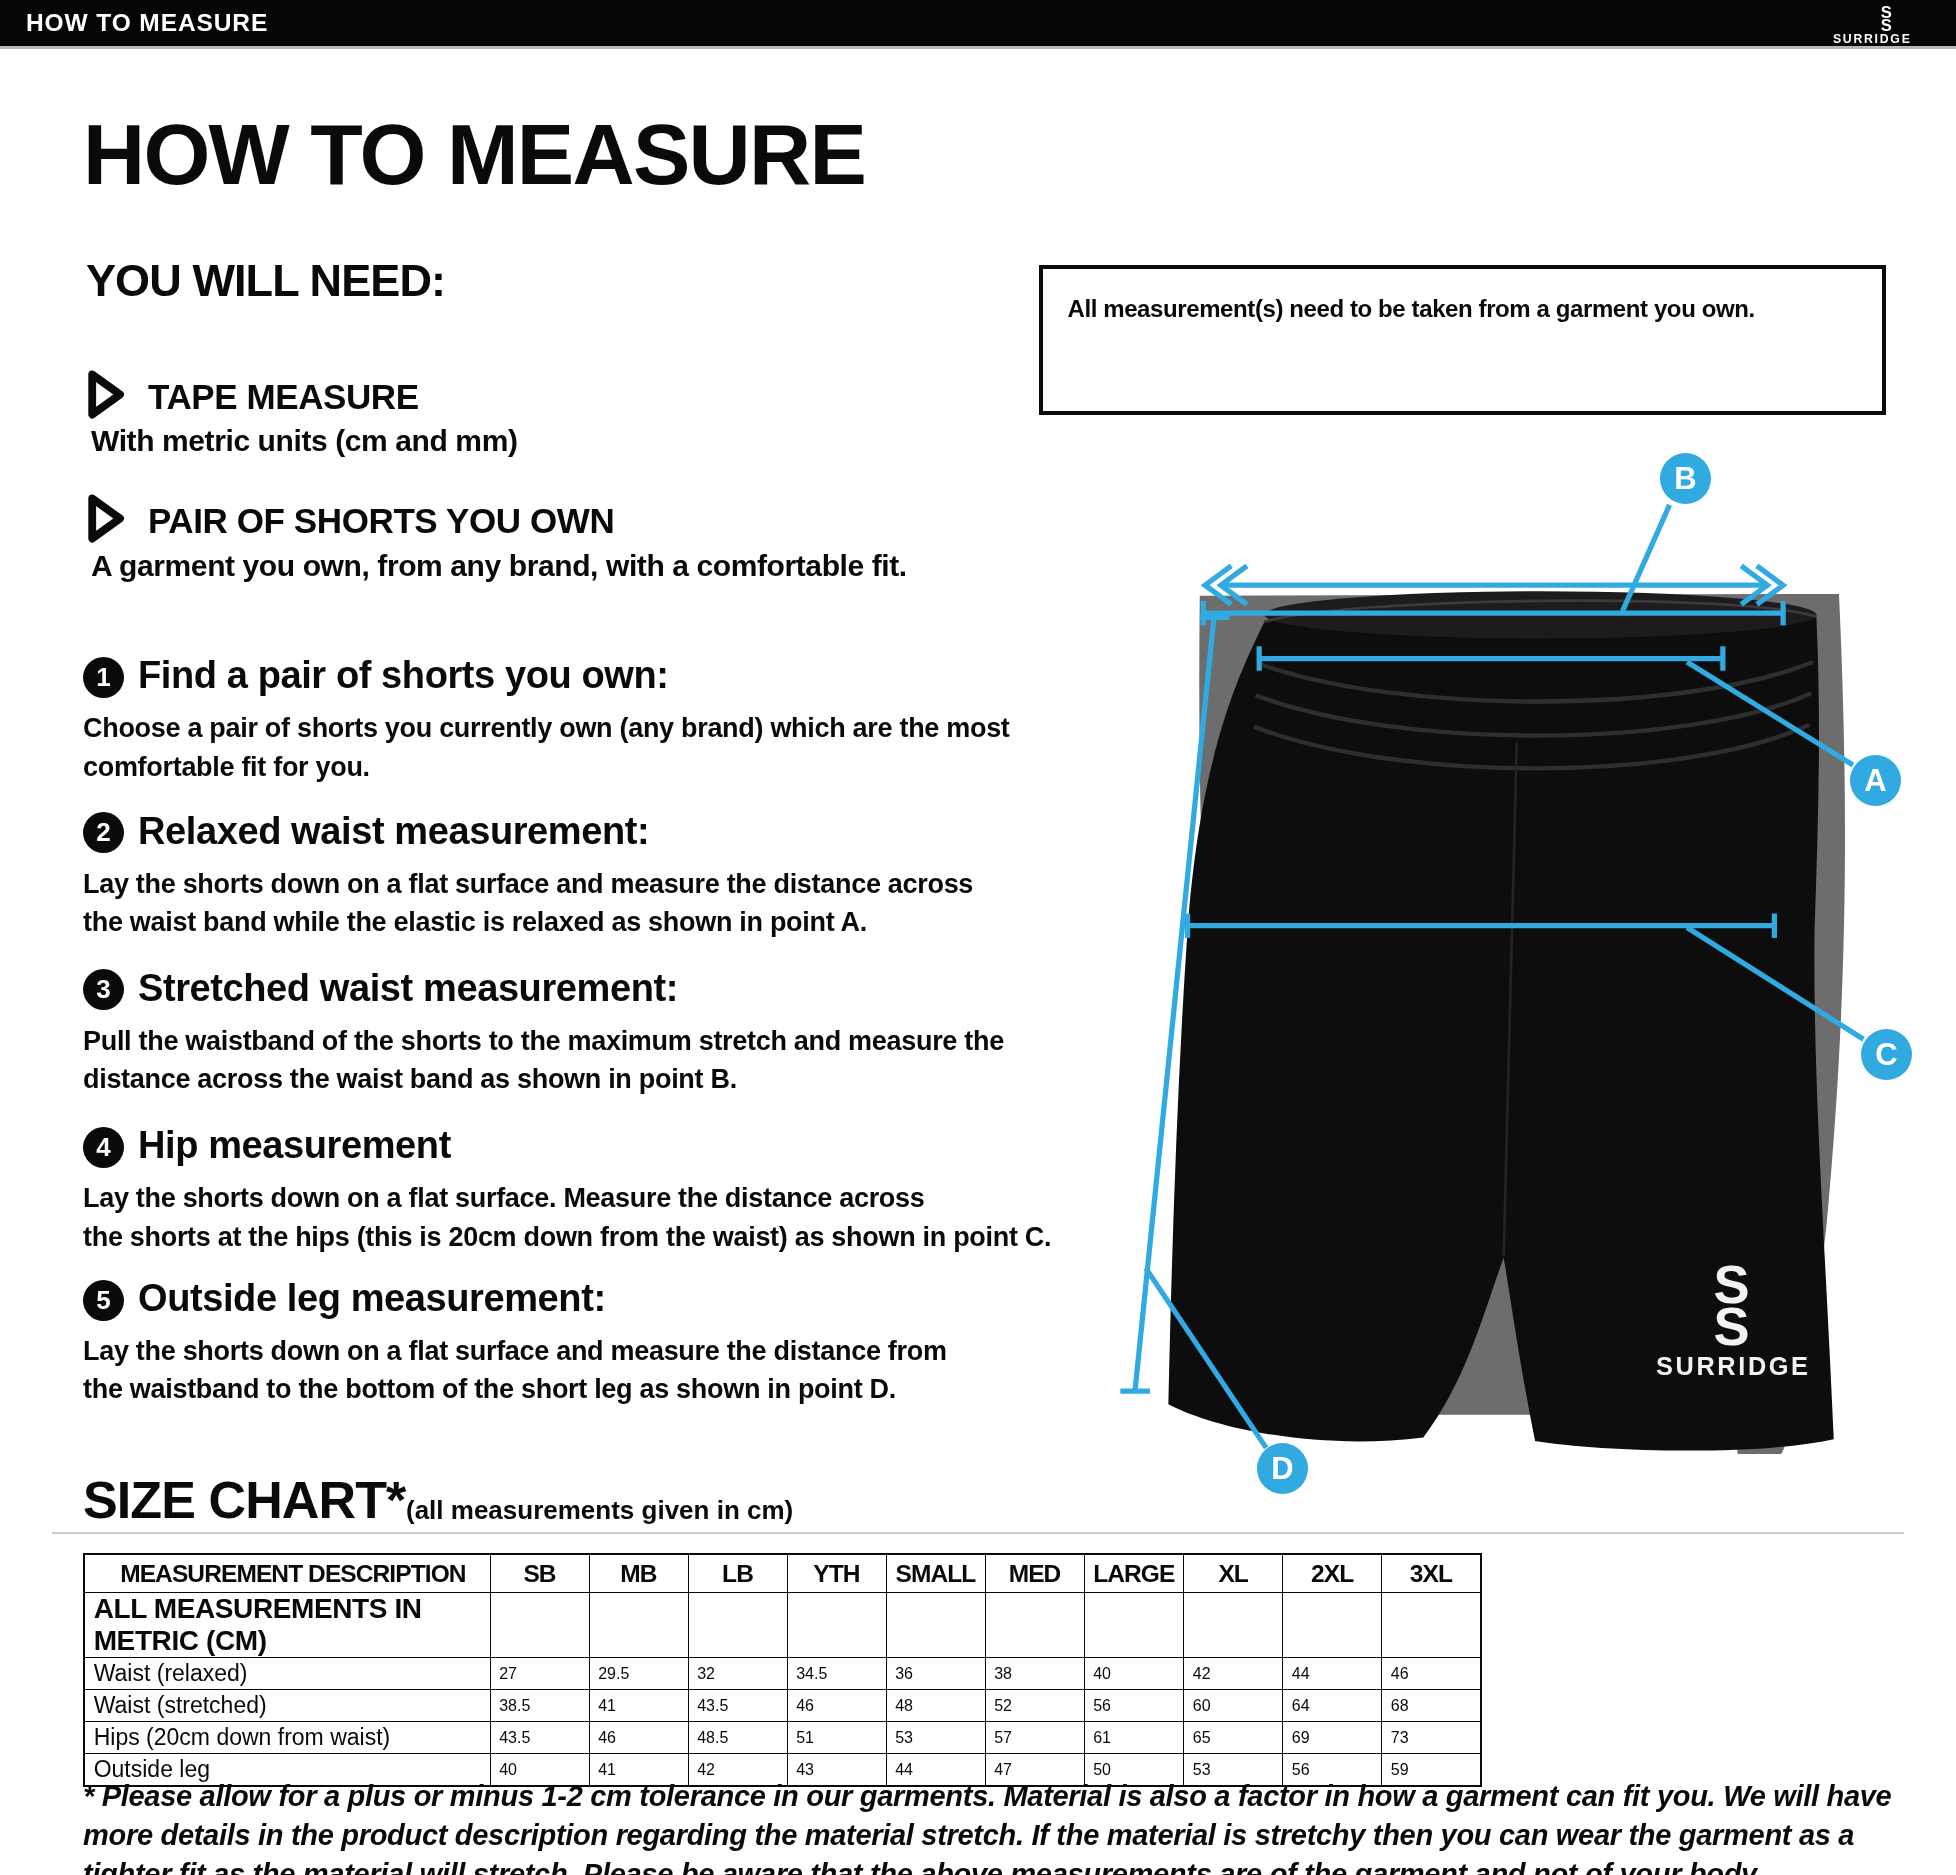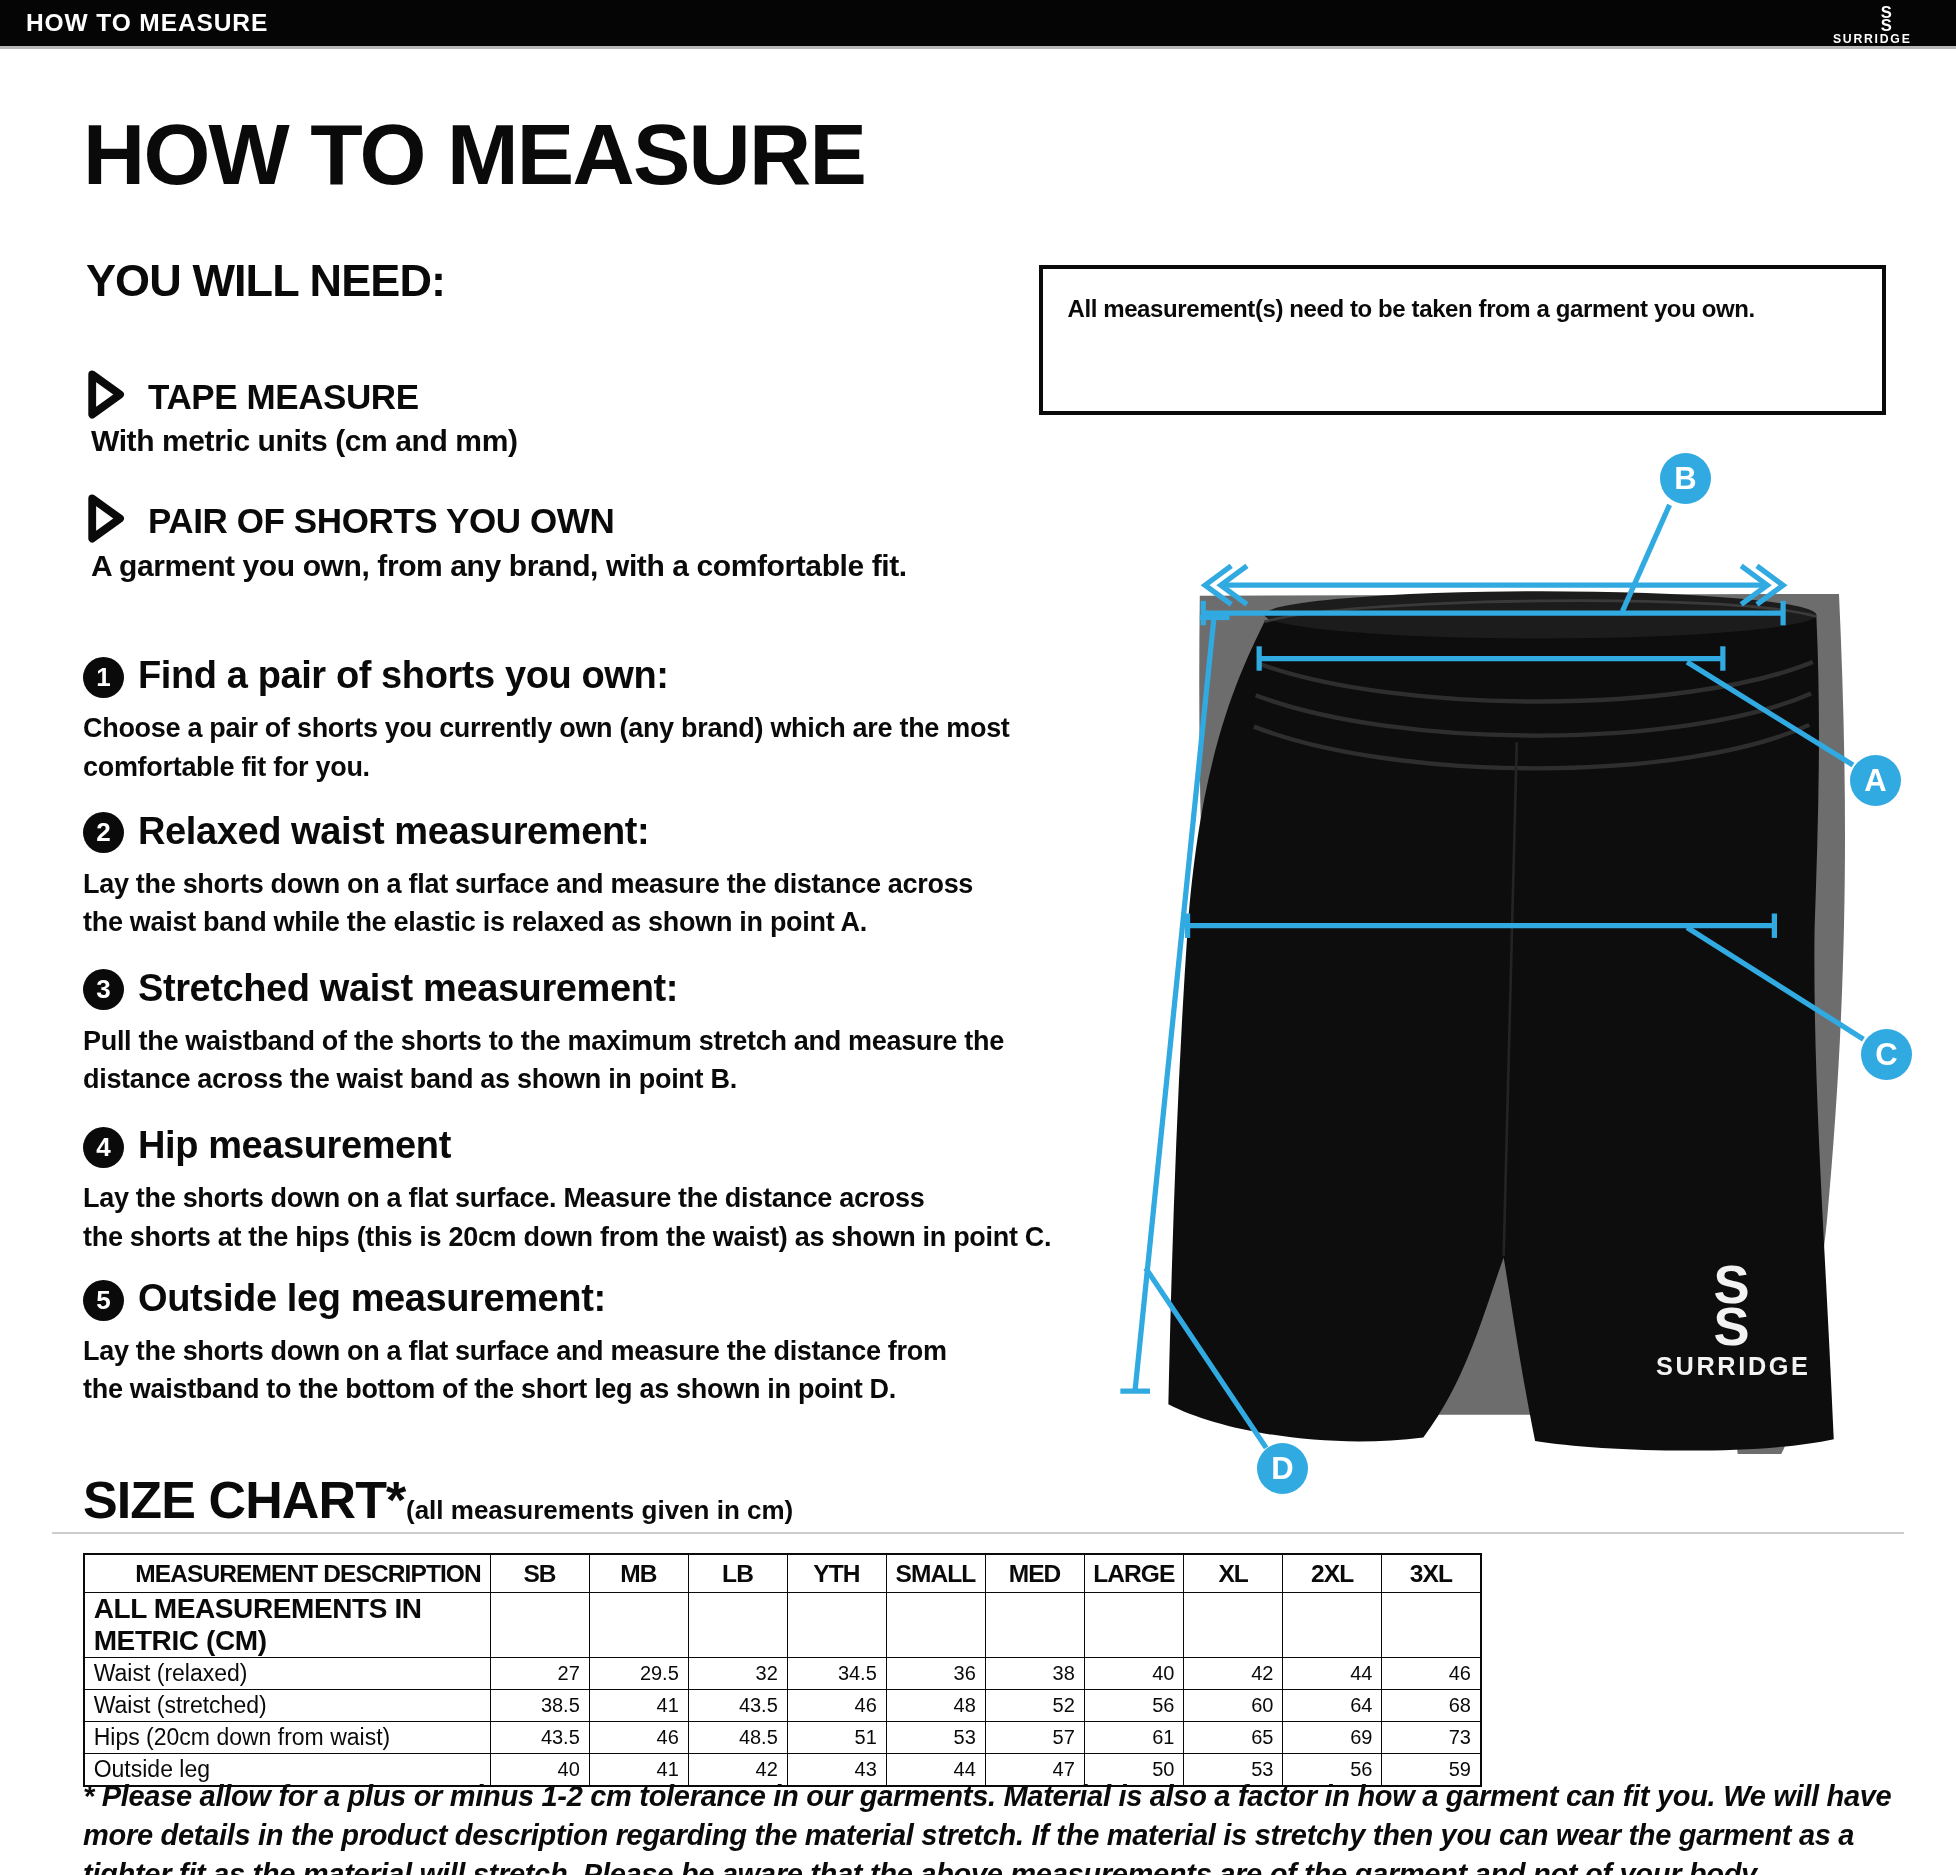--- a/index.html
+++ b/index.html
@@ -32,21 +32,21 @@
 
   
   #sizechart-heading{left:83px;top:1470px;font-size:52px;font-weight:bold;letter-spacing:-0.9px;}
   #sizechart-sub{left:406px;top:1495px;font-size:26px;font-weight:bold;}
   #pre-table-rule{left:52px;top:1532px;width:1852px;height:1.7px;background:#cccccc;}
 
   #size-table{left:83px;top:1553px;border-collapse:collapse;table-layout:fixed;background:#fff;}
   #size-table td,#size-table th{border:1.7px solid #0a0a0a;padding:0 8.7px;overflow:hidden;}
   #size-table{border:2.6px solid #0a0a0a;}
   #size-table th{height:37px;font-size:24.5px;font-weight:bold;letter-spacing:-0.9px;}
-  #size-table td{height:31px;font-size:20px;text-align:right;}
+  #size-table td{height:31px;font-size:16px;text-align:left;}
   #size-table td.rowlabel{text-align:left;font-size:23px;}
   #size-table td.noterow{font-size:28px;font-weight:bold;text-align:left;letter-spacing:-0.4px;}
   .col-desc{width:406px;}
   .col-size{width:99px;}
 
   
   #footnote{left:83px;top:1777px;font-size:29px;font-weight:bold;font-style:italic;
             line-height:39px;letter-spacing:-0.3px;}
 
   
@@ -193,21 +193,21 @@
         <col class="col-size">
         <col class="col-size">
       <col class="col-size">
         <col class="col-size">
         <col class="col-size">
         <col class="col-size">
         <col class="col-size">
     </colgroup>
     <tbody>
         <tr>
-      <th style="text-align:right;padding-left:20px;">MEASUREMENT DESCRIPTION</th>
+      <th style="text-align:center;padding-left:20px;">MEASUREMENT DESCRIPTION</th>
       <th>SB</th>
       <th>MB</th>
       <th>LB</th>
       <th>YTH</th>
       <th>SMALL</th>
       <th>MED</th>
       <th>LARGE</th>
       <th>XL</th>
       <th>2XL</th>
       <th>3XL</th>

